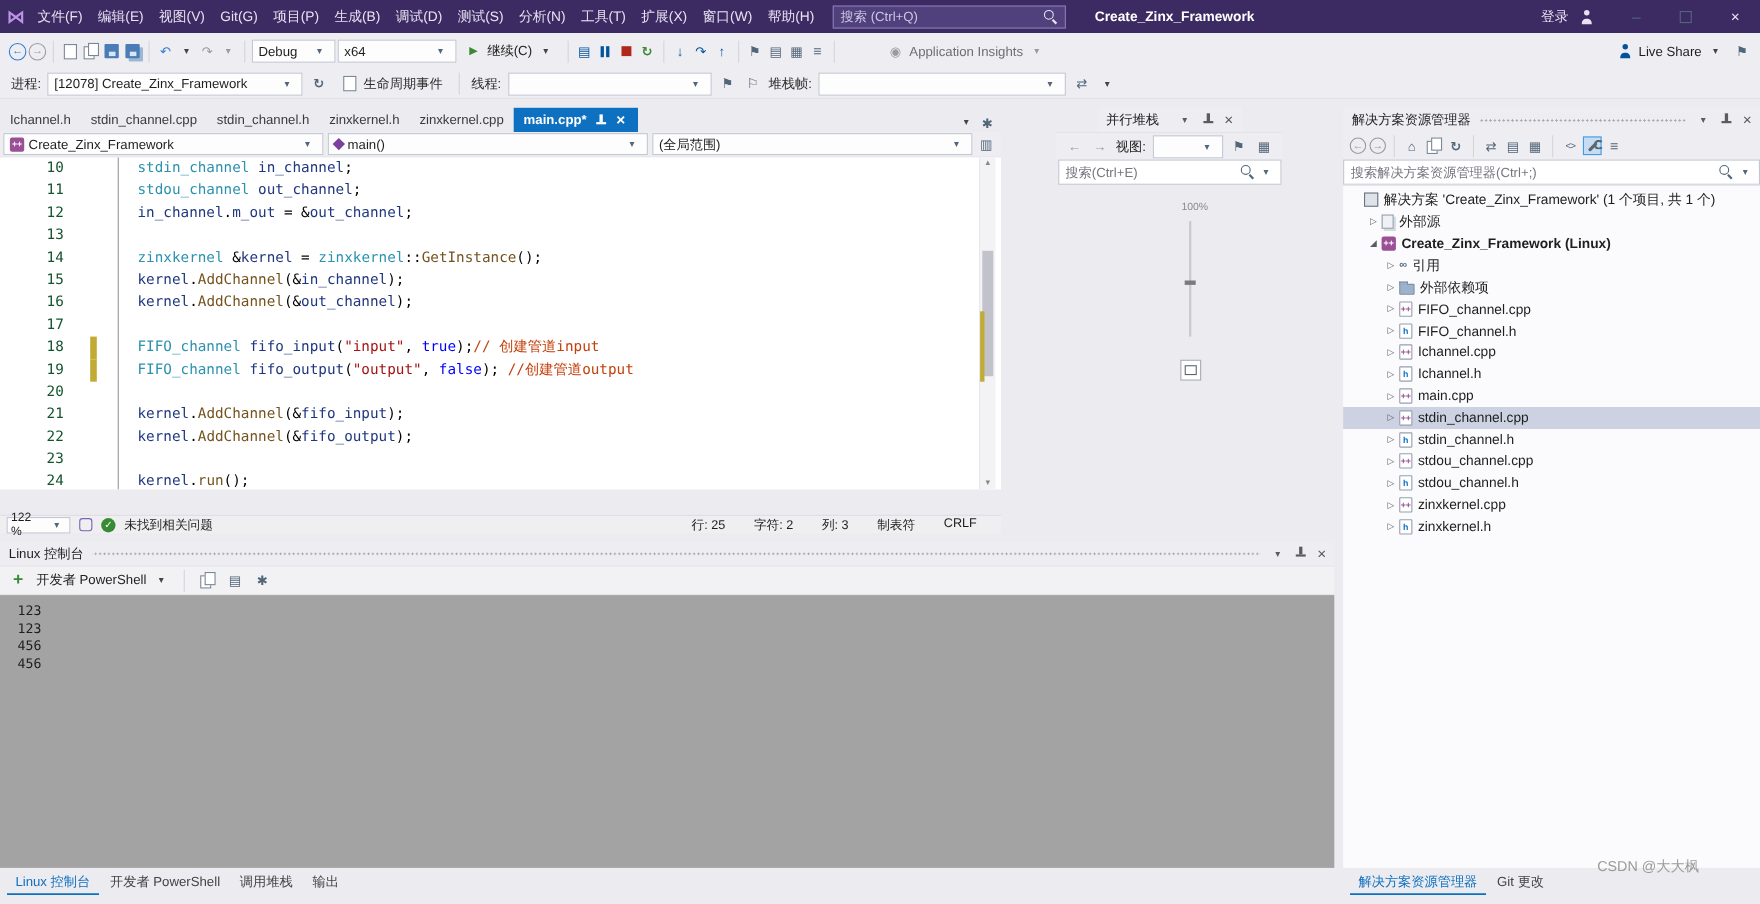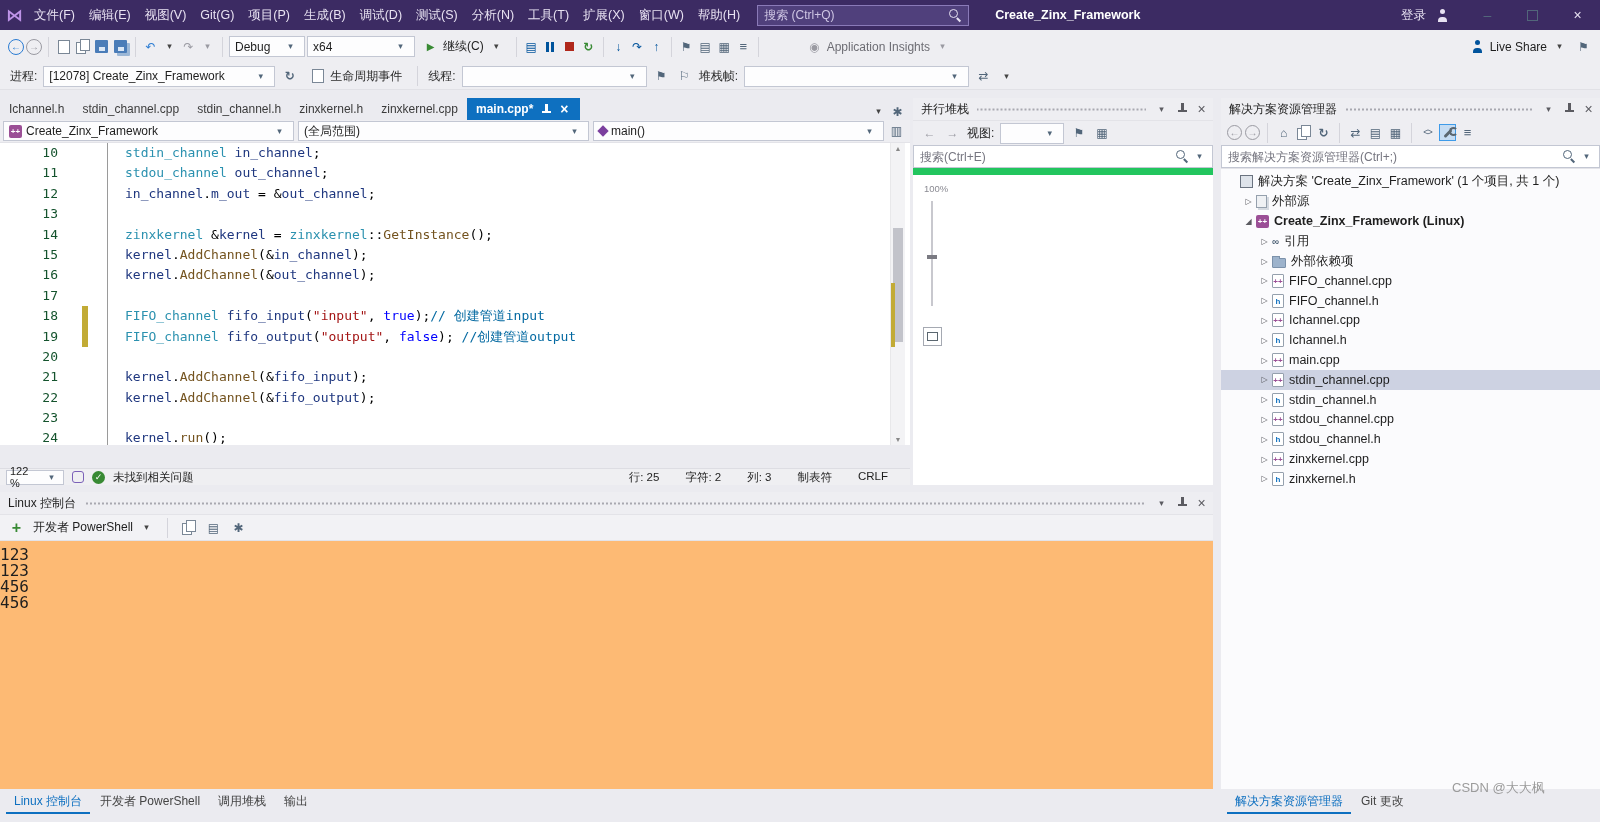--- a/index.html
+++ b/index.html
@@ -107,21 +107,21 @@
         display:flex;align-items:center;justify-content:center;border-radius:2px;flex:none;}
 
   .codearea{flex:1;background:#fff;position:relative;overflow:hidden;border-top:1px solid #E3E3E8;}
   .code-row{display:flex;height:20.4px;font-family:"DejaVu Sans Mono",monospace;font-size:13px;line-height:20.4px;}
   .lnum{width:66px;text-align:right;padding-right:8px;color:#14532d;flex:none;}
   .imargin{width:16px;flex:none;}
   .chbar{width:6px;flex:none;}
   .chbar.on{background:#C2AB35;}
   .ctext{white-space:pre;}
   .tk-p{color:#000000;}.tk-v{color:#1F377F;}.tk-t{color:#2B91AF;}
-  .tk-k{color:#0000FF;}.tk-s{color:#A31515;}.tk-c{color:#0369a1;}.tk-f{color:#74531F;}
+  .tk-k{color:#0000FF;}.tk-s{color:#A31515;}.tk-c{color:#c2410c;}.tk-f{color:#74531F;}
   .indent-guide{position:absolute;left:107px;top:0;height:100%;border-left:1px solid #9A9A9A;}
   .vscroll{position:absolute;top:0;right:5px;width:15px;height:100%;background:#F3F3F5;border-left:1px solid #E8E8EA;}
   .sb-arrow{position:absolute;left:0;width:100%;text-align:center;font-size:7px;color:#888;}
   .sb-thumb{position:absolute;left:2px;right:2px;top:85px;height:114px;background:#C2C3CA;}
   .sb-mark{position:absolute;left:0;width:4px;top:140px;height:64px;background:#C2AB35;}
 
   .estatus{height:17px;background:#EFEFF2;border-top:1px solid #DDDDE3;display:flex;align-items:center;
            gap:8px;font-size:11.5px;padding:0 6px;margin-top:23px;}
   .zoombox{height:15px;width:58px;font-size:11px;padding:0 3px;}
   .chk{width:13px;height:13px;border-radius:50%;background:#388A34;color:#fff;font-size:9px;
@@ -165,21 +165,21 @@
   .ico-solution{width:13px;height:13px;border:1px solid #6A7380;background:#DEE3EA;}
   .ico-external{width:11px;height:13px;border:1px solid #95A0AD;background:#EFF1F4;box-shadow:2px 2px 0 #D5DAE1;}
   .ico-folder{width:14px;height:10px;background:#9DB3CC;border:1px solid #7C92AB;border-radius:1px;position:relative;margin-top:3px;}
   .ico-folder::before{content:"";position:absolute;top:-3px;left:-1px;width:6px;height:2px;background:#9DB3CC;border:1px solid #7C92AB;border-bottom:0;}
   .ico-references{color:#52667A;font-size:10px;font-weight:bold;align-items:center;}
   .tlabel{color:#1E1E1E;}
   .tlabel.b{font-weight:bold;}
 
   .cs-toolbar{height:27px;display:flex;align-items:center;gap:8px;padding:0 8px;background:#F2F2F5;
               border-top:1px solid #E3E3E8;border-bottom:1px solid #E3E3E8;}
-  .cs-body{flex:1;background:#fdba74;padding:6px 0;font-family:"DejaVu Sans Mono",monospace;font-size:16px;line-height:16px;}
+  .cs-body{flex:1;background:#a3a3a3;padding:6px 16px;font-family:"DejaVu Sans Mono",monospace;font-size:12px;line-height:16px;}
 
   .ptabs{position:absolute;display:flex;gap:2px;align-items:center;height:25px;font-size:12px;padding-left:6px;}
   .ptab{padding:4px 8px;color:#444;white-space:nowrap;}
   .ptab.on{color:#0E70C0;box-shadow:inset 0 -2px 0 #0E70C0;}
 
   .watermark{position:absolute;left:1452px;top:779px;color:#9B9B9B;font-size:13px;}
 </style>
 </head>
 <body>
 
@@ -334,26 +334,26 @@
         <span class="gi gi-gear c-steel"></span>
       </div>
     </div>
     <div class="navbar">
       <div class="combo nav-combo">
         <span class="pico">++</span>
         <span class="fill">Create_Zinx_Framework</span>
         <span class="gi gi-caret"></span>
       </div>
       <div class="combo nav-combo">
-        <span class="fill">(全局范围)</span>
-        <span class="gi gi-caret"></span>
-      </div>
-      <div class="combo nav-combo">
         <span class="mico"></span>
         <span class="fill">main()</span>
+        <span class="gi gi-caret"></span>
+      </div>
+      <div class="combo nav-combo">
+        <span class="fill">(全局范围)</span>
         <span class="gi gi-caret"></span>
       </div>
       <span class="gi gi-split c-steel"></span>
     </div>
     <div class="codearea">
       <div>
           <div class="code-row">
             <span class="lnum">10</span>
             <span class="imargin"></span>
             <span class="chbar"></span>
@@ -468,21 +468,21 @@
       <div class="es-right">
         <span>行: 25</span>
         <span>字符: 2</span>
         <span>列: 3</span>
         <span>制表符</span>
         <span>CRLF</span>
       </div>
     </div>
   </div>
 
-  <div class="panel" style="left:913px;top:98px;width:300px;height:387px;">
+  <div class="panel" style="left:913px;top:98px;width:300px;height:387px;align-items:center;">
     <div class="panel-h">
       <span class="t">并行堆栈</span>
       <span class="dots"></span>
       <span class="gi gi-caret"></span>
       <span class="gi gi-pin"></span>
       <span class="gi gi-close"></span>
     </div>
     <div class="ps-toolbar">
       <span class="gi gi-back c-gray"></span>
       <span class="gi gi-fwd c-gray"></span>

